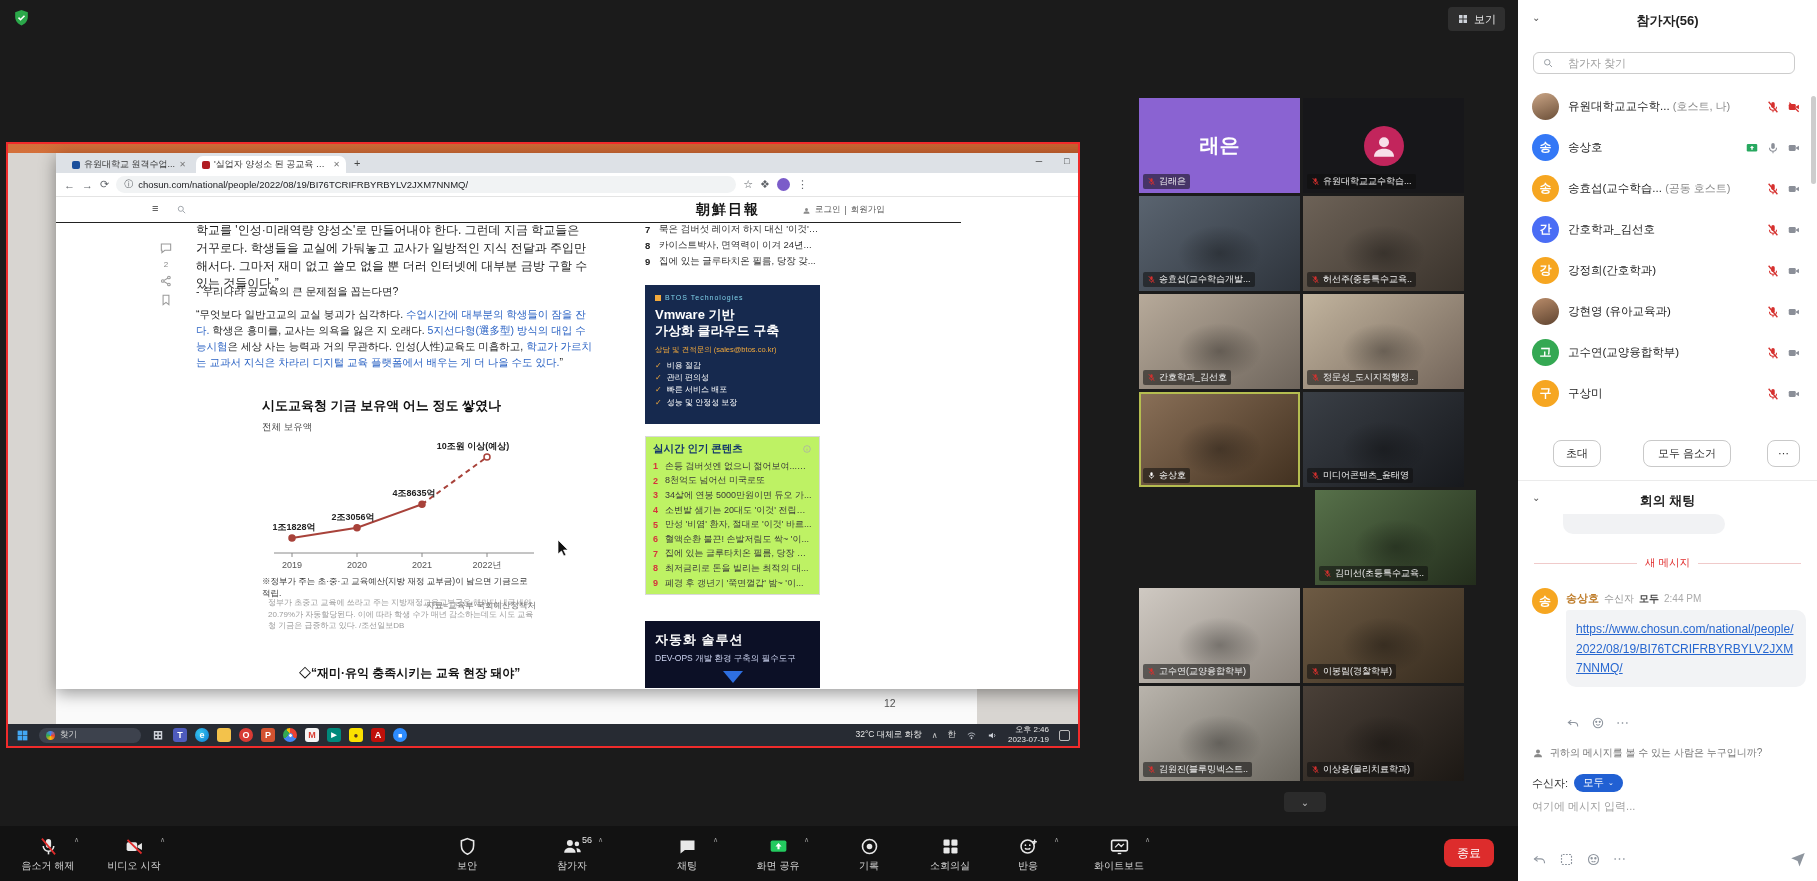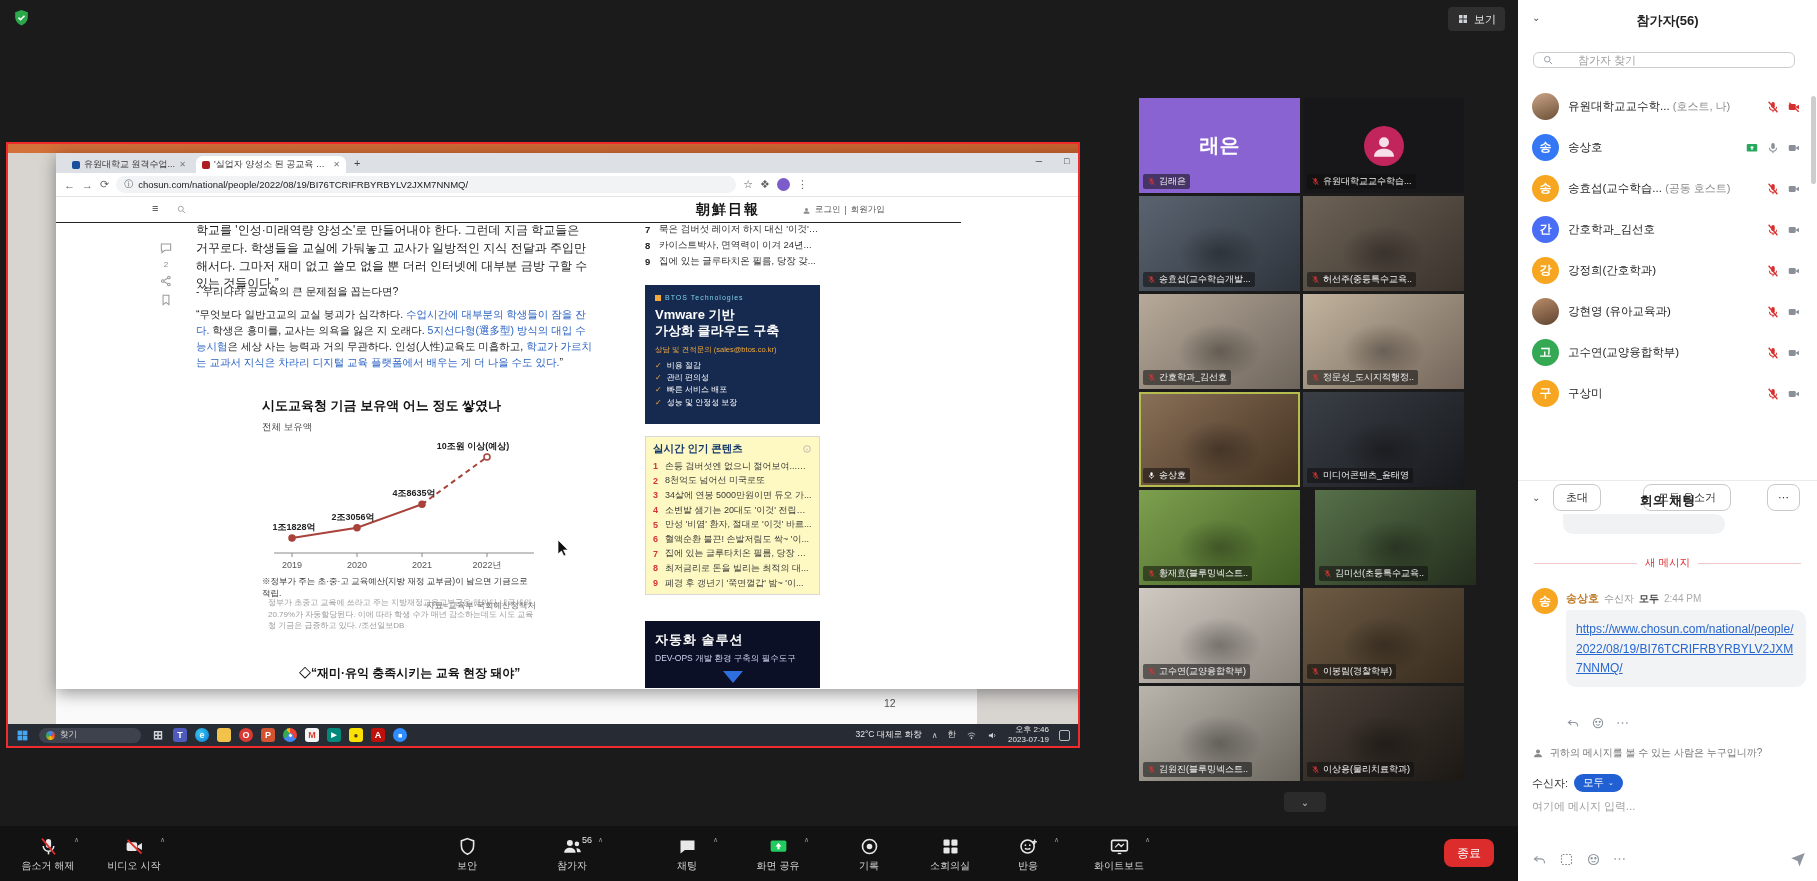--- a/index.html
+++ b/index.html
@@ -65,21 +65,21 @@
   .rankno { font-weight:bold; color:#222; width:8px; flex:0 0 8px; }
   .ranktext { white-space:nowrap; overflow:hidden; text-overflow:ellipsis; color:#333; }
   .ad1 { position:absolute; top:88px; left:0; width:175px; height:139px; background:#16294e; padding:9px 10px; color:#fff; cursor:pointer; }
   .adbrandrow { display:flex; align-items:center; gap:4px; margin-bottom:6px; }
   .adlogo { width:6px; height:6px; background:#f2a93c; }
   .adbrand { font-size:7px; color:#7fd0e8; letter-spacing:1px; }
   .adline1, .adline2 { font-size:13px; font-weight:bold; line-height:1.25; }
   .adcontact { font-size:7.5px; color:#f2a93c; margin:5px 0 5px; }
   .adb { display:flex; gap:5px; font-size:8px; line-height:1.55; align-items:center; }
   .adbcheck { color:#f2a93c; }
-  .popular { position:absolute; top:239px; left:0; width:175px; height:159px; border:1px solid #d9d9d9; padding:5px 7px; background:#fef9c3; }
+  .popular { position:absolute; top:239px; left:0; width:175px; height:159px; border:1px solid #d9d9d9; padding:5px 7px; background:#bef264; }
   .poptitle-row { display:flex; justify-content:space-between; align-items:center; margin-bottom:3px; }
   .poptitle { font-size:10.5px; font-weight:bold; color:#13366b; }
   .popinfo { width:10px; height:10px; }
   .poprow { display:flex; gap:5px; font-size:9px; height:14.6px; align-items:center; }
   .popno { color:#d6323c; font-weight:bold; width:7px; flex:0 0 7px; }
   .poptext { white-space:nowrap; overflow:hidden; text-overflow:ellipsis; color:#3a3a3a; }
   .ad2 { position:absolute; top:424px; left:0; width:175px; height:67px; background:#0c1026; color:#fff; padding:10px 10px 0; overflow:hidden; cursor:pointer; }
   .ad2line1 { font-size:13px; font-weight:bold; letter-spacing:1px; }
   .ad2line2 { font-size:8.5px; color:#cdd4f0; margin-top:4px; }
   .ad2tri { width:0; height:0; border-left:10px solid transparent; border-right:10px solid transparent; border-top:12px solid #2e6fe0; margin:6px auto 0; }
@@ -110,35 +110,35 @@
   .npill { position:absolute; left:4px; bottom:4px; max-width:152px; display:flex; align-items:center; gap:3px;
            background:rgba(15,15,15,.55); border-radius:2px; padding:1px 4px; font-size:9px; color:#f2f2f2; white-space:nowrap; overflow:hidden; }
   .npill .pm { width:9px; height:9px; flex:0 0 9px; }
   .grid-collapse { position:absolute; left:1284px; top:792px; width:42px; height:20px; background:#2b2b2b; border-radius:4px;
                    color:#b9b9b9; display:flex; align-items:center; justify-content:center; font-size:10px; cursor:pointer; }
 
   
   .rpanel { position:absolute; right:0; top:0; width:299px; height:881px; background:#fff; }
   .pchev { position:absolute; left:14px; font-size:10px; color:#555; cursor:pointer; }
   .ptitle { position:absolute; top:12px; left:0; width:100%; text-align:center; font-size:13px; font-weight:bold; color:#222; }
-  .psearch { position:absolute; left:15px; top:52px; width:262px; height:16px; border:1px solid #ccc; border-radius:6px;
-             display:flex; align-items:center; gap:24px; padding:0 8px; }
+  .psearch { position:absolute; left:15px; top:52px; width:262px; height:22px; border:1px solid #ccc; border-radius:6px;
+             display:flex; align-items:center; gap:14px; padding:0 8px; }
   .psic { width:12px; height:12px; flex:0 0 12px; }
   .psearch input { border:none; outline:none; flex:1; font-size:11px; background:transparent; color:#333; }
   input::placeholder { color:#a0a0a0; }
   #participant-list { position:absolute; top:86px; left:0; right:6px; }
   .prow { height:41px; display:flex; align-items:center; padding:0 10px 0 14px; gap:9px; cursor:pointer; }
   .pavatar { width:27px; height:27px; border-radius:50%; color:#fff; font-weight:bold; font-size:12px;
              display:flex; align-items:center; justify-content:center; flex:0 0 27px; }
   .pnamewrap { flex:1; min-width:0; font-size:11.5px; color:#222; white-space:nowrap; overflow:hidden; text-overflow:ellipsis; }
   .prole { color:#888; font-size:11px; }
   .picons { display:flex; gap:7px; align-items:center; }
   .picons span { width:14px; height:14px; display:inline-block; }
   .pscroll { position:absolute; right:1px; top:96px; width:5px; height:88px; background:#cdcdcd; border-radius:3px; }
-  .pbtn { position:absolute; top:440px; height:27px; border:1px solid #c9c9c9; border-radius:8px; background:#fff; font-size:11px; color:#333; cursor:pointer;margin-top:44px; }
+  .pbtn { position:absolute; top:440px; height:27px; border:1px solid #c9c9c9; border-radius:8px; background:#fff; font-size:11px; color:#333; cursor:pointer; }
   .secline { position:absolute; top:480px; left:0; right:0; height:1px; background:#ebebeb; }
 
   .ctitle2 { position:absolute; top:492px; left:0; width:100%; text-align:center; font-size:13px; font-weight:bold; color:#222; }
   .clipped-bubble { position:absolute; left:45px; top:514px; width:162px; height:20px; background:#f1f2f4; border-radius:0 10px 10px 10px; }
   .newmsg { position:absolute; top:556px; left:0; right:0; display:flex; align-items:center; gap:8px; padding:0 16px; }
   .nmline { flex:1; height:1px; background:#f0caca; }
   .nmtext { color:#e02b2b; font-size:10.5px; }
   .cavatar { position:absolute; left:14px; top:588px; width:26px; height:26px; border-radius:50%; background:#f6a621; color:#fff;
              font-size:12px; font-weight:bold; display:flex; align-items:center; justify-content:center; }
   .smeta { position:absolute; left:48px; top:591px; display:flex; gap:5px; align-items:baseline; }
@@ -587,33 +587,20 @@
             <svg viewBox="0 0 24 24">
               <rect x="9" y="3.5" width="6" height="10" rx="3" fill="#d6302e"></rect>
               <path d="M6 11.5a6 6 0 0 0 12 0" fill="none" stroke="#d6302e" stroke-width="1.8"></path>
               <path d="M12 17.5v3.5" stroke="#d6302e" stroke-width="1.8"></path>
               <line x1="4.5" y1="3" x2="19.5" y2="21" stroke="#d6302e" stroke-width="2.2"></line>
             </svg>
           </span>
           <span>미디어콘텐츠_윤태영</span>
         </span>
       </div>
-      <div class="tile" style="left: 0px; top: 392px; background: radial-gradient(60px 40px at 50% 60%, rgba(0, 0, 0, 0.3), rgba(0, 0, 0, 0) 70%), linear-gradient(140deg, rgb(125, 160, 78), rgb(63, 92, 35));">
-        <span class="npill">
-          <span class="pm">
-            <svg viewBox="0 0 24 24">
-              <rect x="9" y="3.5" width="6" height="10" rx="3" fill="#d6302e"></rect>
-              <path d="M6 11.5a6 6 0 0 0 12 0" fill="none" stroke="#d6302e" stroke-width="1.8"></path>
-              <path d="M12 17.5v3.5" stroke="#d6302e" stroke-width="1.8"></path>
-              <line x1="4.5" y1="3" x2="19.5" y2="21" stroke="#d6302e" stroke-width="2.2"></line>
-            </svg>
-          </span>
-          <span>황재효(블루밍넥스트..</span>
-        </span>
-      </div>
       <div class="tile" style="left: 176px; top: 392px; background: radial-gradient(60px 40px at 50% 60%, rgba(0, 0, 0, 0.3), rgba(0, 0, 0, 0) 70%), linear-gradient(140deg, rgb(87, 113, 74), rgb(35, 45, 28));">
         <span class="npill">
           <span class="pm">
             <svg viewBox="0 0 24 24">
               <rect x="9" y="3.5" width="6" height="10" rx="3" fill="#d6302e"></rect>
               <path d="M6 11.5a6 6 0 0 0 12 0" fill="none" stroke="#d6302e" stroke-width="1.8"></path>
               <path d="M12 17.5v3.5" stroke="#d6302e" stroke-width="1.8"></path>
               <line x1="4.5" y1="3" x2="19.5" y2="21" stroke="#d6302e" stroke-width="2.2"></line>
             </svg>
           </span>

